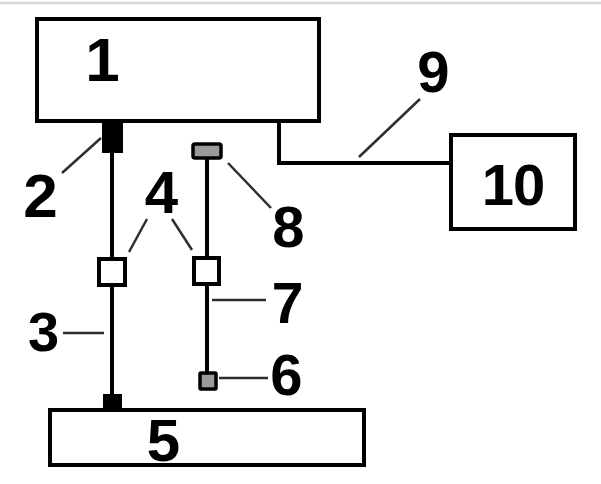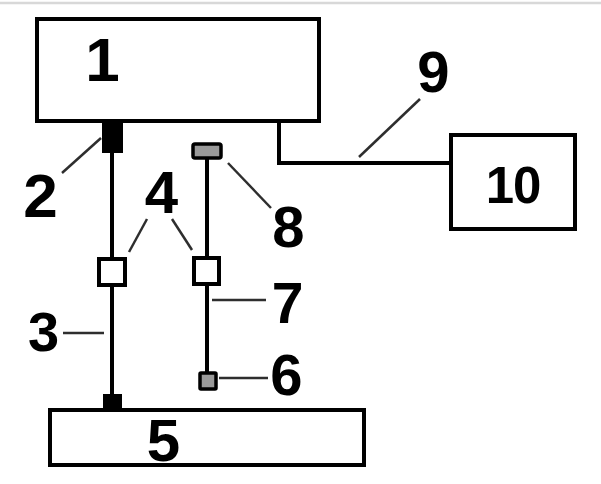--- a/index.html
+++ b/index.html
@@ -60,15 +60,15 @@
 
   <div class="lbl" style="left:102px; top:60px;  font-size:62px;">1</div>
   <div class="lbl" style="left:40px;  top:196px; font-size:62px;">2</div>
   <div class="lbl" style="left:43px;  top:332px; font-size:56px;">3</div>
   <div class="lbl" style="left:161px; top:193px; font-size:60px;">4</div>
   <div class="lbl" style="left:163px; top:441px; font-size:60px;">5</div>
   <div class="lbl" style="left:286px; top:375px; font-size:58px;">6</div>
   <div class="lbl" style="left:287px; top:303px; font-size:57px;">7</div>
   <div class="lbl" style="left:288px; top:227px; font-size:58px;">8</div>
   <div class="lbl" style="left:433px; top:72px;  font-size:58px;">9</div>
-  <div class="lbl" style="left:513px; top:185px; font-size:51px;">10</div>
+  <div class="lbl" style="left:513px; top:185px; font-size:58px;">10</div>
 
 </div>
 
 </body></html>

